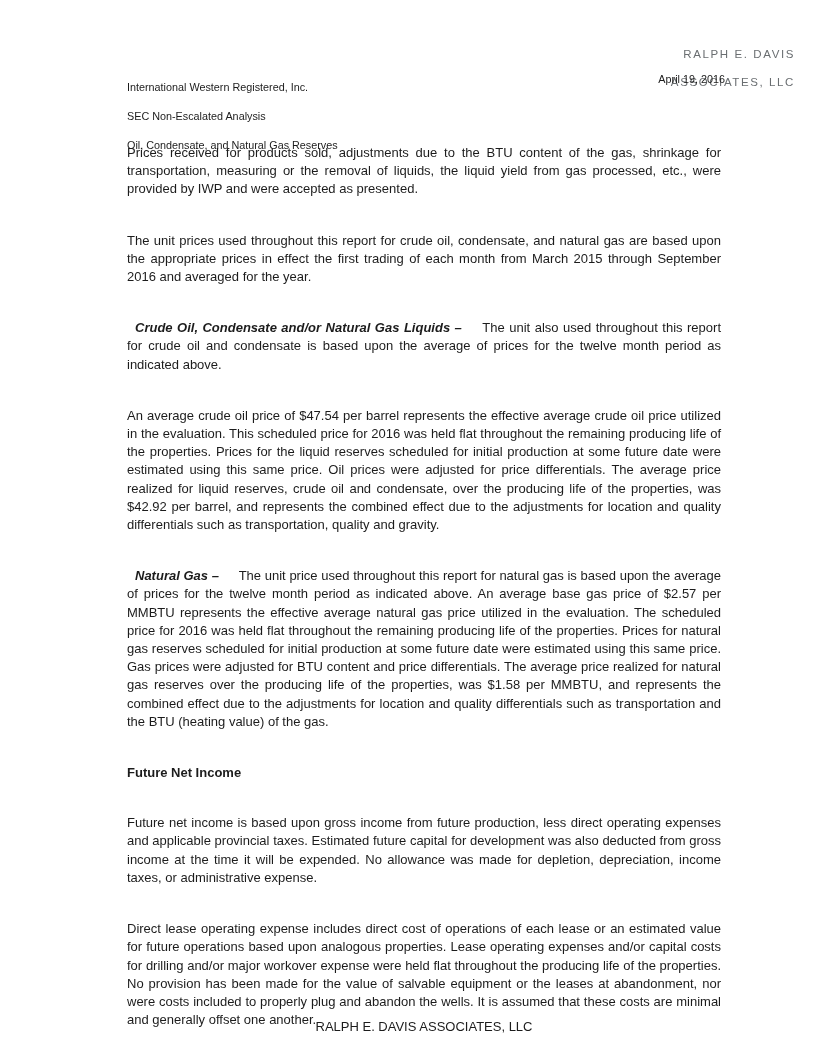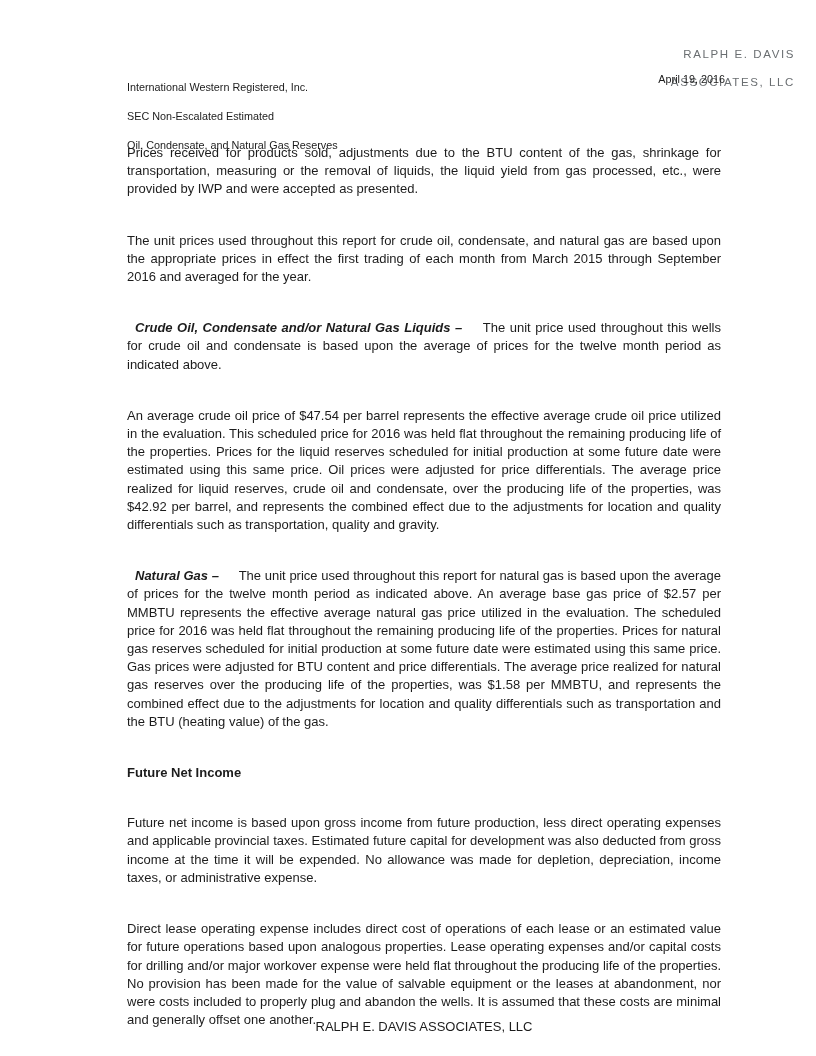--- a/index.html
+++ b/index.html
@@ -78,34 +78,34 @@
 
 <div class="page">
 
   <div class="logo-block">
     <span class="logo-line">RALPH E. DAVIS</span>
     <span class="logo-line">ASSOCIATES, LLC</span>
   </div>
 
   <div class="header-left">
     <div>International Western Registered, Inc.</div>
-    <div>SEC Non-Escalated Estimated</div>
+    <div>SEC Non-Escalated Analysis</div>
     <div>Oil, Condensate, and Natural Gas Reserves</div>
   </div>
 
   <div class="header-date">April 19, 2016</div>
 
   <div class="content">
 
 
     <p>Prices received for products sold, adjustments due to the BTU content of the gas, shrinkage for transportation, measuring or the removal of liquids, the liquid yield from gas processed, etc., were provided by IWP and were accepted as presented.</p>
 
     <p>The unit prices used throughout this report for crude oil, condensate, and natural gas are based upon the appropriate prices in effect the first trading of each month from March 2015 through September 2016 and averaged for the year.</p>
 
-    <p><span class="lead-run">Crude Oil, Condensate and/or Natural Gas Liquids – </span><span>The unit price used throughout this wells for crude oil and condensate is based upon the average of prices for the twelve month period as indicated above.</span></p>
+    <p><span class="lead-run">Crude Oil, Condensate and/or Natural Gas Liquids – </span><span>The unit also used throughout this report for crude oil and condensate is based upon the average of prices for the twelve month period as indicated above.</span></p>
 
     <p>An average crude oil price of $47.54 per barrel represents the effective average crude oil price utilized in the evaluation. This scheduled price for 2016 was held flat throughout the remaining producing life of the properties.  Prices for the liquid reserves scheduled for initial production at some future date were estimated using this same price.  Oil prices were adjusted for price differentials.  The average price realized for liquid reserves, crude oil and condensate, over the producing life of the properties, was $42.92 per barrel, and represents the combined effect due to the adjustments for location and quality differentials such as transportation, quality and gravity.</p>
 
     <p><span class="lead-run">Natural Gas – </span><span>The unit price used throughout this report for natural gas is based upon the average of prices for the twelve month period as indicated above.   An average base gas price of $2.57 per MMBTU represents the effective average natural gas price utilized in the evaluation.   The scheduled price for 2016 was held flat throughout the remaining producing life of the properties.  Prices for natural gas reserves scheduled for initial production at some future date were estimated using this same price.  Gas prices were adjusted for BTU content and price differentials.  The average price realized for natural gas reserves over the producing life of the properties, was $1.58 per MMBTU, and represents the combined effect due to the adjustments for location and quality differentials such as transportation and the BTU (heating value) of the gas.</span></p>
 
     <h2>Future Net Income</h2>
 
     <p>Future net income is based upon gross income from future production, less direct operating expenses and applicable provincial taxes.  Estimated future capital for development was also deducted from gross income at the time it will be expended.  No allowance was made for depletion, depreciation, income taxes, or administrative expense.</p>
 
     <p>Direct lease operating expense includes direct cost of operations of each lease or an estimated value for future operations based upon analogous properties.  Lease operating expenses and/or capital costs for drilling and/or major workover expense were held flat throughout the producing life of the properties.  No provision has been made for the value of salvable equipment or the leases at abandonment, nor were costs included to properly plug and abandon the wells.  It is assumed that these costs are minimal and generally offset one another.</p>

